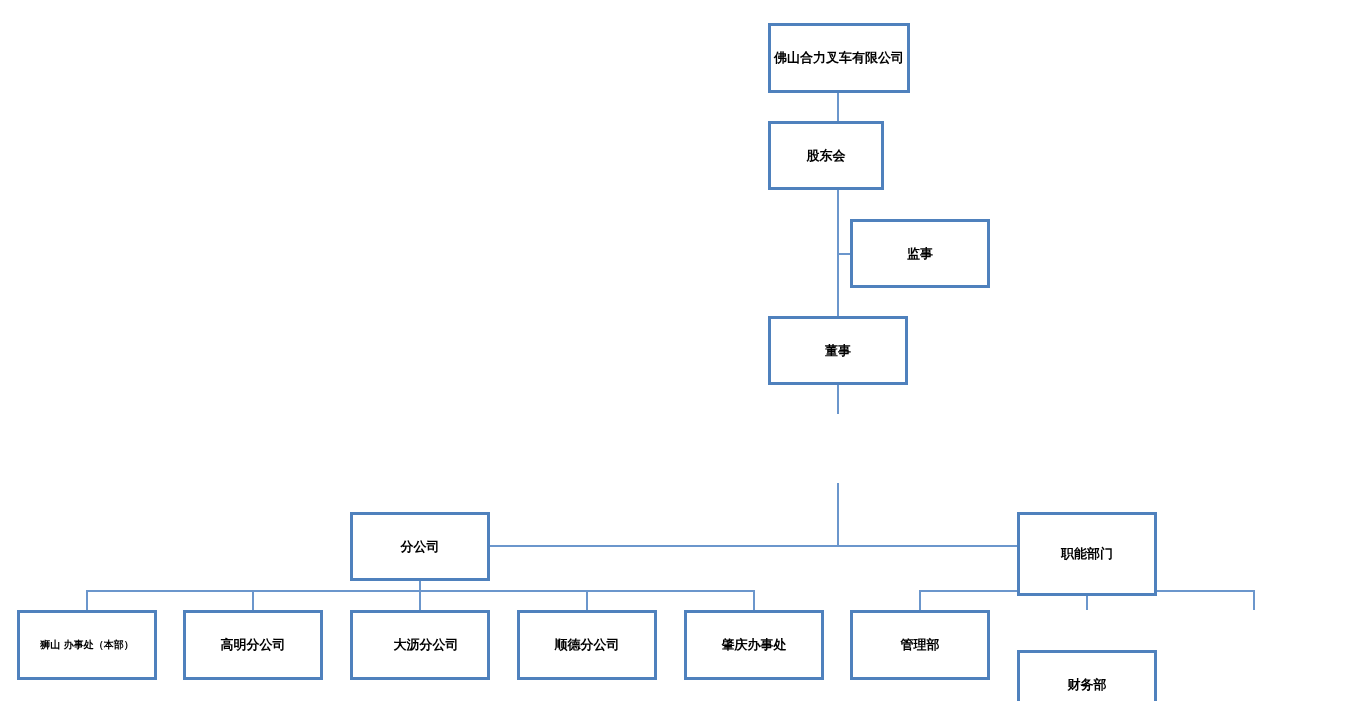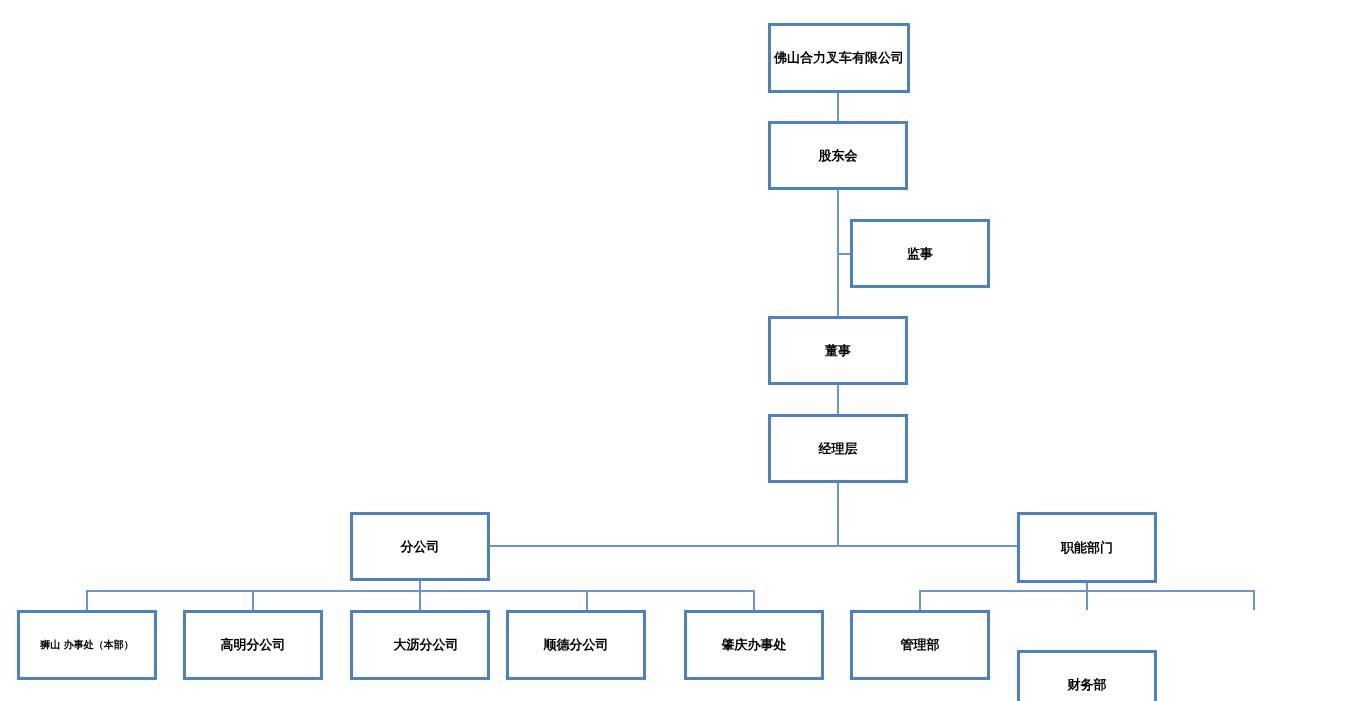--- a/index.html
+++ b/index.html
@@ -37,34 +37,34 @@
   }
   .line{
     position:absolute;
     background:var(--connector);
   }
   .vline{width:2px;}
   .hline{height:2px;}
 
   
   .n-company    {left:768px; top:23px;  width:142px; height:70px;}
-  .n-shareholders{left:768px; top:121px; width:140px; height:69px;}
+  .n-shareholders{left:768px; top:121px; width:116px; height:69px;}
   .n-supervisor {left:850px; top:219px; width:140px; height:69px;}
   .n-director   {left:768px; top:316px; width:140px; height:69px;}
   .n-management {left:768px; top:414px; width:140px; height:69px;}
 
   
   .n-branch     {left:350px;  top:512px; width:140px; height:69px;}
-  .n-functional {left:1017px; top:512px; width:140px; height:71px;}
+  .n-functional {left:1017px; top:512px; width:140px; height:84px;}
 
   
   .n-shishan  {left:17px;   top:610px; width:140px; height:70px; font-size:10px;}
   .n-gaoming  {left:183px;  top:610px; width:140px; height:70px;}
   .n-dali     {left:350px;  top:610px; width:140px; height:70px;padding-left:12px;}
-  .n-shunde   {left:506px;  top:610px; width:140px; height:70px;}
+  .n-shunde   {left:517px;  top:610px; width:140px; height:70px;}
   .n-zhaoqing {left:684px;  top:610px; width:140px; height:70px;}
   .n-admin    {left:850px;  top:610px; width:140px; height:70px;}
   .n-finance  {left:1017px; top:610px; width:140px; height:70px;margin-top:40px;}
   .n-parts    {left:1184px; top:610px; width:140px; height:70px;}
 
   
   .c-company-shareholders {left:837px; top:93px;  height:28px;}
   .c-shareholders-director{left:837px; top:190px; height:126px;}
   .c-supervisor-branch    {left:838px; top:253px; width:13px;}
   .c-director-management  {left:837px; top:385px; height:29px;}
@@ -100,21 +100,20 @@
   <div class="line vline c-stub-zhaoqing"></div>
   <div class="line vline c-functional-down"></div>
   <div class="line hline c-dist-right"></div>
   <div class="line vline c-stub-admin"></div>
   <div class="line vline c-stub-parts"></div>
 
   <div class="node n-company">佛山合力叉车有限公司</div>
   <div class="node n-shareholders">股东会</div>
   <div class="node n-supervisor">监事</div>
   <div class="node n-director">董事</div>
-  <div class="node n-management">经理层</div>
   <div class="node n-branch">分公司</div>
   <div class="node n-functional">职能部门</div>
   <div class="node n-shishan">狮山 办事处（本部）</div>
   <div class="node n-gaoming">高明分公司</div>
   <div class="node n-dali">大沥分公司</div>
   <div class="node n-shunde">顺德分公司</div>
   <div class="node n-zhaoqing">肇庆办事处</div>
   <div class="node n-admin">管理部</div>
   <div class="node n-finance">财务部</div>
 

